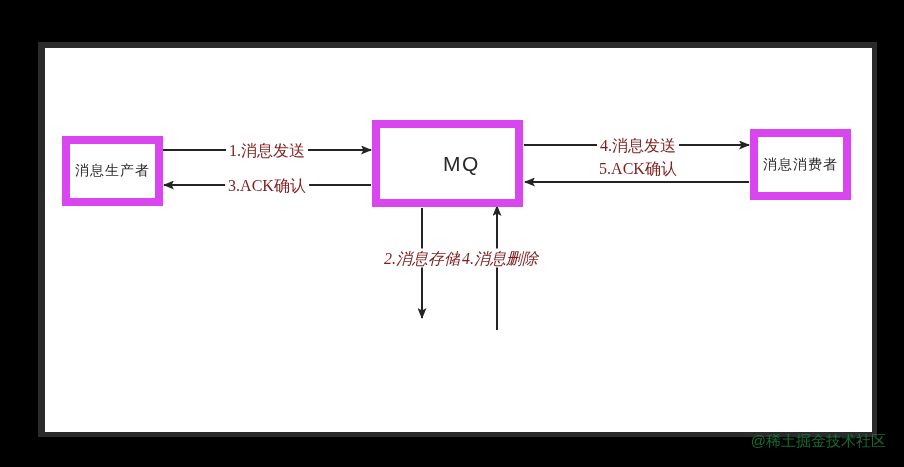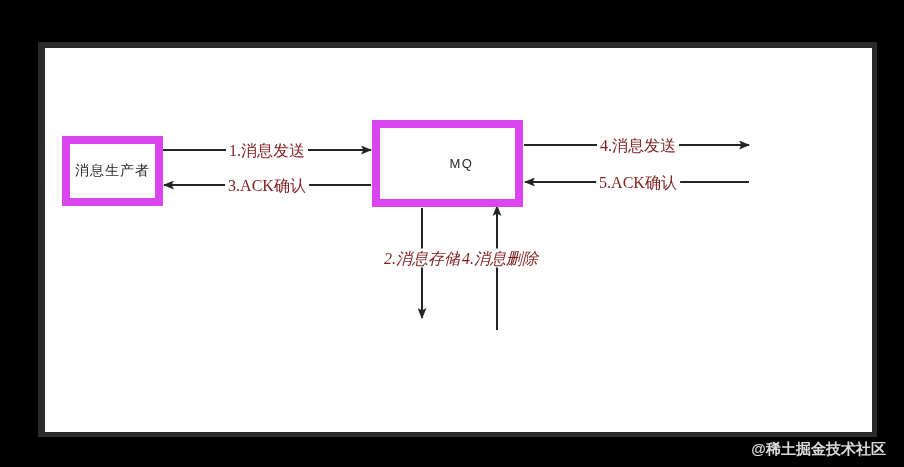--- a/index.html
+++ b/index.html
@@ -28,21 +28,21 @@
     background:#fff;
     display:flex;align-items:center;justify-content:center;
     color:#2a2a2a;
     letter-spacing:1px;
     box-sizing:border-box;
   }
   .node .lbl{font-size:14px;line-height:1;}
   #producer{left:62px;top:136px;width:101px;height:70px;}
   #consumer{left:750px;top:129px;width:101px;height:71px;}
   #mq{left:372px;top:120px;width:151px;height:87px;}
-  #mq .lbl{font-family:"Liberation Sans","DejaVu Sans",sans-serif;font-size:13px;letter-spacing:1.5px;margin-left:28px;}
+  #mq .lbl{font-family:"Liberation Sans","DejaVu Sans",sans-serif;font-size:21px;letter-spacing:1.5px;margin-left:28px;}
 
   
   #store{position:absolute;left:412px;top:313px;width:100px;height:74px;}
   #store svg{display:block;}
   #store .lbl{
     position:absolute;left:0;top:0;width:100px;height:74px;
     display:flex;align-items:center;justify-content:center;
     font-size:13px;color:#2a2a2a;letter-spacing:1px;
     padding-top:12px;box-sizing:border-box;
   }
@@ -58,26 +58,25 @@
     color:#7f1d1d;
     white-space:nowrap;
     padding:0 3px;
     line-height:15px;
     transform:translate(-50%,-50%);
   }
   .edge-label.v{padding:2px 2px;font-style:italic;}
 
   
   .watermark{
-    position:absolute;right:18px;bottom:8px;
-    font-size:15px;color:#ffffff;opacity:.85;
+    position:absolute;right:18px;bottom:16px;
+    font-size:15px;color:#15803d;opacity:.85;
     font-family:"Liberation Sans","DejaVu Sans",sans-serif;
     letter-spacing:0px;
     white-space:nowrap;
-    font-weight:bold;
   }
 </style>
 </head>
 <body>
 
 <div id="stage">
 
   <div class="frame"></div>
   <div class="canvas"></div>
 
@@ -114,24 +113,27 @@
   </svg>
 
   <div class="node" id="producer">
     <span class="lbl">消息生产者</span>
   </div>
 
   <div class="node" id="mq">
     <span class="lbl">MQ</span>
   </div>
 
+  <div class="node" id="consumer">
+    <span class="lbl">消息消费者</span>
+  </div>
 
 
   <div class="edge-label" style="left:267px;top:150px;">1.消息发送</div>
   <div class="edge-label" style="left:267px;top:185px;text-align:right;">3.ACK确认</div>
   <div class="edge-label" style="left:638px;top:145px;">4.消息发送</div>
-  <div class="edge-label" style="left:638px;top:182px;">5.ACK确认</div>
+  <div class="edge-label" style="left:638px;top:168px;">5.ACK确认</div>
   <div class="edge-label v" style="left:422px;top:258px;">2.消息存储</div>
   <div class="edge-label v" style="left:500px;top:258px;">4.消息删除</div>
 
   <div class="watermark">@稀土掘金技术社区</div>
 
 </div>
 
 </body></html>

